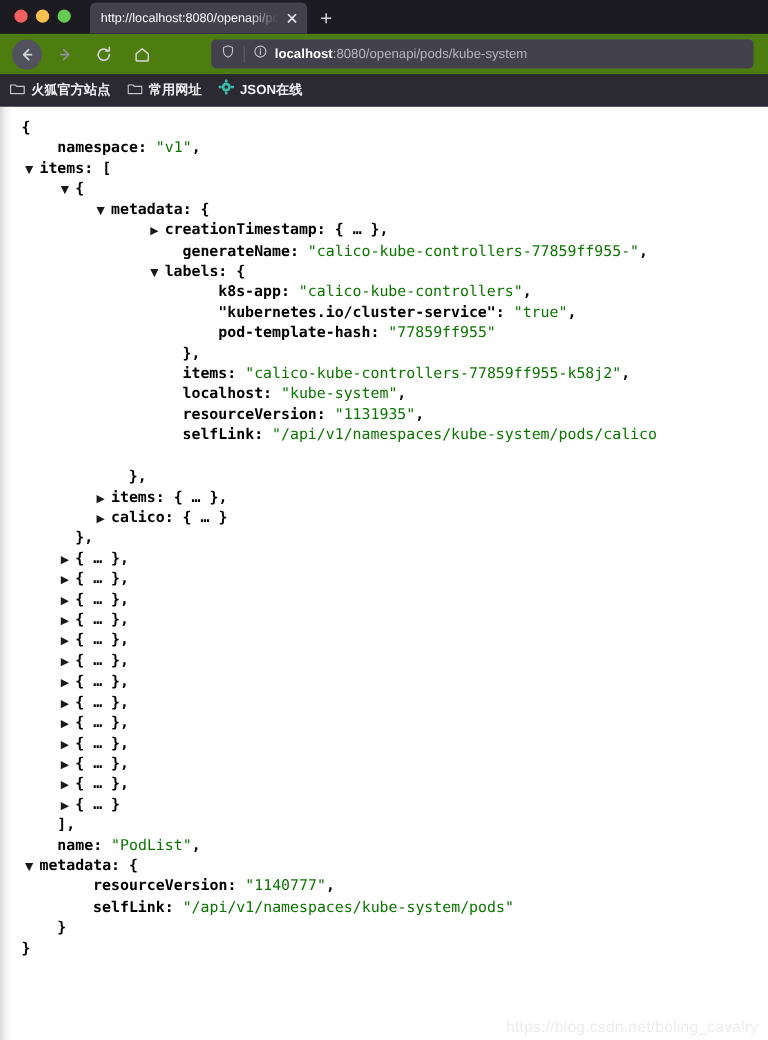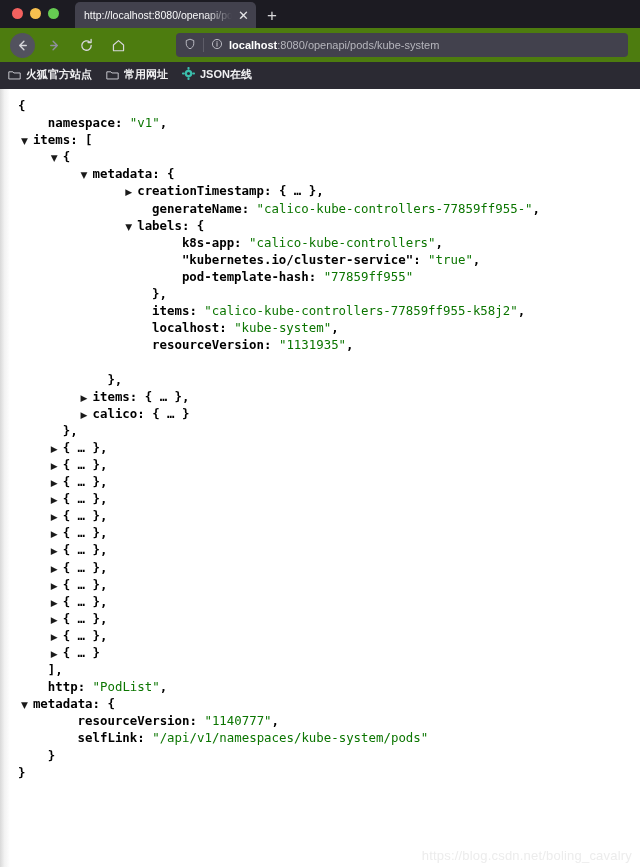--- a/index.html
+++ b/index.html
@@ -308,40 +308,41 @@
       <span class="line"><span class="ind" style="width: 119.2px;"></span><span class="tw">▶</span><span><span class="key">creationTimestamp</span><span class="pun">: { … },</span></span></span>
       <span class="line"><span class="ind" style="width: 134.1px;"></span><span class="tw">&nbsp;</span><span><span class="key">generateName</span><span class="pun">: </span><span class="str">"calico-kube-controllers-77859ff955-"</span><span class="pun">,</span></span></span>
       <span class="line"><span class="ind" style="width: 119.2px;"></span><span class="tw">▼</span><span><span class="key">labels</span><span class="pun">: {</span></span></span>
       <span class="line"><span class="ind" style="width: 163.9px;"></span><span class="tw">&nbsp;</span><span><span class="key">k8s-app</span><span class="pun">: </span><span class="str">"calico-kube-controllers"</span><span class="pun">,</span></span></span>
       <span class="line"><span class="ind" style="width: 163.9px;"></span><span class="tw">&nbsp;</span><span><span class="key">"kubernetes.io/cluster-service"</span><span class="pun">: </span><span class="str">"true"</span><span class="pun">,</span></span></span>
       <span class="line"><span class="ind" style="width: 163.9px;"></span><span class="tw">&nbsp;</span><span><span class="key">pod-template-hash</span><span class="pun">: </span><span class="str">"77859ff955"</span></span></span>
       <span class="line"><span class="ind" style="width: 134.1px;"></span><span class="tw">&nbsp;</span><span><span class="pun">},</span></span></span>
       <span class="line"><span class="ind" style="width: 134.1px;"></span><span class="tw">&nbsp;</span><span><span class="key">items</span><span class="pun">: </span><span class="str">"calico-kube-controllers-77859ff955-k58j2"</span><span class="pun">,</span></span></span>
       <span class="line"><span class="ind" style="width: 134.1px;"></span><span class="tw">&nbsp;</span><span><span class="key">localhost</span><span class="pun">: </span><span class="str">"kube-system"</span><span class="pun">,</span></span></span>
       <span class="line"><span class="ind" style="width: 134.1px;"></span><span class="tw">&nbsp;</span><span><span class="key">resourceVersion</span><span class="pun">: </span><span class="str">"1131935"</span><span class="pun">,</span></span></span>
+      <span class="line"><span class="ind" style="width: 134.1px;"></span><span class="tw">&nbsp;</span><span><span class="key">selfLink</span><span class="pun">: </span><span class="str">"/api/v1/namespaces/kube-system/pods/calico</span></span></span>
       <span class="line"><span class="ind" style="width: 134.1px;"></span><span class="tw">&nbsp;</span></span>
       <span class="line"><span class="ind" style="width: 89.4px;"></span><span class="tw">&nbsp;</span><span><span class="pun">},</span></span></span>
       <span class="line"><span class="ind" style="width: 74.5px;"></span><span class="tw">▶</span><span><span class="key">items</span><span class="pun">: { … },</span></span></span>
       <span class="line"><span class="ind" style="width: 74.5px;"></span><span class="tw">▶</span><span><span class="key">calico</span><span class="pun">: { … }</span></span></span>
       <span class="line"><span class="ind" style="width: 44.7px;"></span><span class="tw">&nbsp;</span><span><span class="pun">},</span></span></span>
       <span class="line"><span class="ind" style="width: 44.7px;"></span><span class="tw">▶</span><span><span class="coll">{ … },</span></span></span>
       <span class="line"><span class="ind" style="width: 44.7px;"></span><span class="tw">▶</span><span><span class="coll">{ … },</span></span></span>
       <span class="line"><span class="ind" style="width: 44.7px;"></span><span class="tw">▶</span><span><span class="coll">{ … },</span></span></span>
       <span class="line"><span class="ind" style="width: 44.7px;"></span><span class="tw">▶</span><span><span class="coll">{ … },</span></span></span>
       <span class="line"><span class="ind" style="width: 44.7px;"></span><span class="tw">▶</span><span><span class="coll">{ … },</span></span></span>
       <span class="line"><span class="ind" style="width: 44.7px;"></span><span class="tw">▶</span><span><span class="coll">{ … },</span></span></span>
       <span class="line"><span class="ind" style="width: 44.7px;"></span><span class="tw">▶</span><span><span class="coll">{ … },</span></span></span>
       <span class="line"><span class="ind" style="width: 44.7px;"></span><span class="tw">▶</span><span><span class="coll">{ … },</span></span></span>
       <span class="line"><span class="ind" style="width: 44.7px;"></span><span class="tw">▶</span><span><span class="coll">{ … },</span></span></span>
       <span class="line"><span class="ind" style="width: 44.7px;"></span><span class="tw">▶</span><span><span class="coll">{ … },</span></span></span>
       <span class="line"><span class="ind" style="width: 44.7px;"></span><span class="tw">▶</span><span><span class="coll">{ … },</span></span></span>
       <span class="line"><span class="ind" style="width: 44.7px;"></span><span class="tw">▶</span><span><span class="coll">{ … },</span></span></span>
       <span class="line"><span class="ind" style="width: 44.7px;"></span><span class="tw">▶</span><span><span class="coll">{ … }</span></span></span>
       <span class="line"><span class="ind" style="width: 29.8px;"></span><span class="tw">&nbsp;</span><span><span class="pun">],</span></span></span>
-      <span class="line"><span class="ind" style="width: 29.8px;"></span><span class="tw">&nbsp;</span><span><span class="key">http</span><span class="pun">: </span><span class="str">"PodList"</span><span class="pun">,</span></span></span>
+      <span class="line"><span class="ind" style="width: 29.8px;"></span><span class="tw">&nbsp;</span><span><span class="key">name</span><span class="pun">: </span><span class="str">"PodList"</span><span class="pun">,</span></span></span>
       <span class="line"><span class="ind" style="width: 14.9px;"></span><span class="tw">▼</span><span><span class="key">metadata</span><span class="pun">: {</span></span></span>
       <span class="line"><span class="ind" style="width: 59.6px;"></span><span class="tw">&nbsp;</span><span><span class="key">resourceVersion</span><span class="pun">: </span><span class="str">"1140777"</span><span class="pun">,</span></span></span>
       <span class="line"><span class="ind" style="width: 59.6px;"></span><span class="tw">&nbsp;</span><span><span class="key">selfLink</span><span class="pun">: </span><span class="str">"/api/v1/namespaces/kube-system/pods"</span></span></span>
       <span class="line"><span class="ind" style="width: 29.8px;"></span><span class="tw">&nbsp;</span><span><span class="pun">}</span></span></span>
       <span class="line"><span class="ind" style="width: 0px;"></span><span class="tw">&nbsp;</span><span><span class="pun">}</span></span></span>
     </div>
   <div class="watermark">https://blog.csdn.net/boling_cavalry</div>
 </div>
 
 </body></html>

